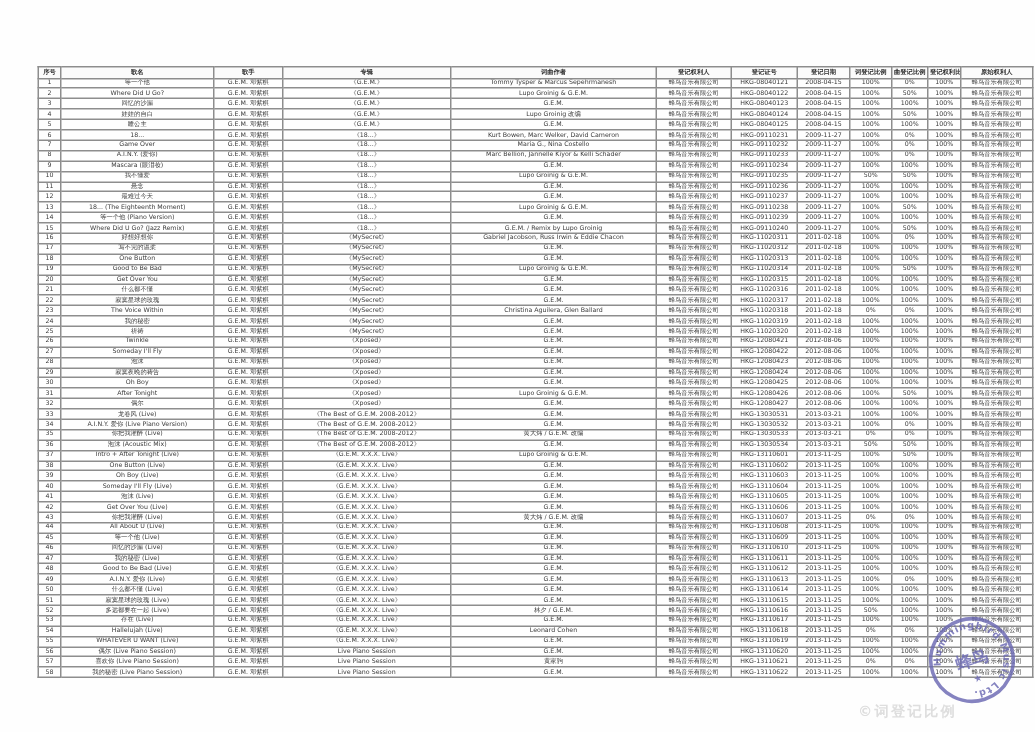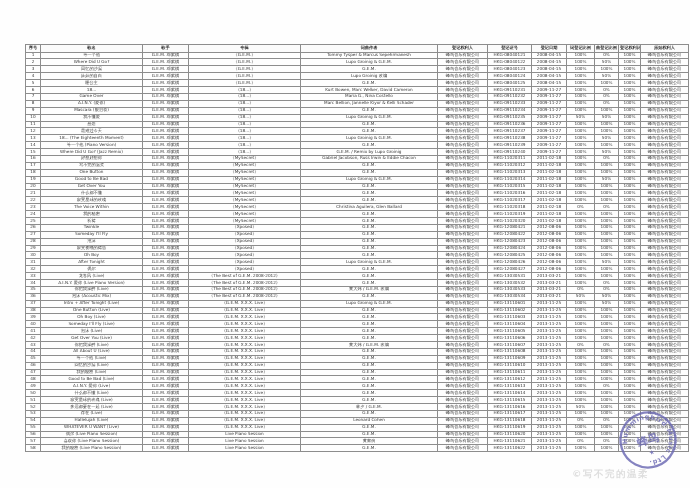--- a/index.html
+++ b/index.html
@@ -888,15 +888,15 @@
     <defs>
       <path id="sealArc" d="M32,32 m-21,0 a21,21 0 1,1 42,0 a21,21 0 1,1 -42,0"></path>
     </defs>
     <text font-size="6.4" letter-spacing="0.6" font-weight="bold">
       <textPath href="#sealArc" startOffset="2%" id="sealArcText">Hummingbird Music Ltd.</textPath>
     </text>
     <text x="32" y="35.5" font-size="11" font-weight="bold" text-anchor="middle">蜂鸟</text>
     <text x="32" y="47" font-size="6.5" text-anchor="middle">★</text>
   </svg>
 
-  <div class="watermark">©写不完的温柔</div>
+  <div class="watermark">©词登记比例</div>
 
 </div>
 
 </body></html>

